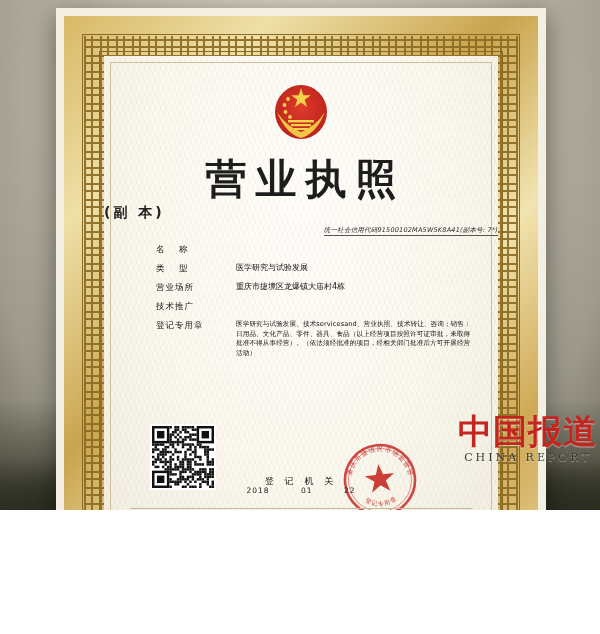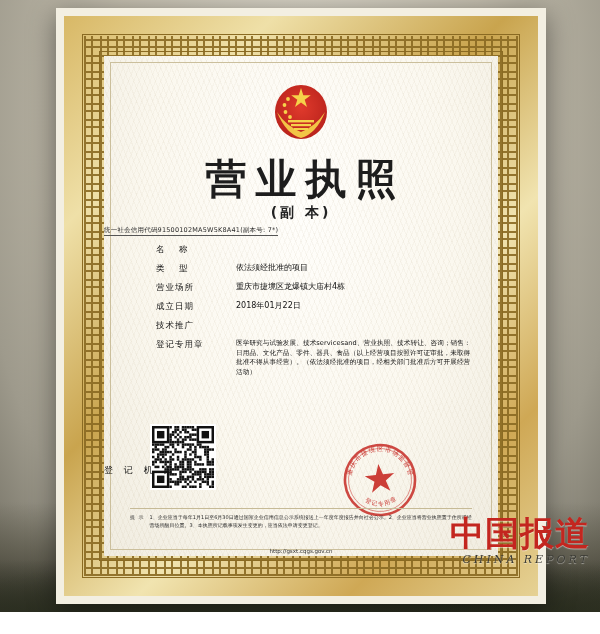--- a/index.html
+++ b/index.html
@@ -10,21 +10,21 @@
   body {
     width: 600px;
     height: 634px;
     font-family: "DejaVu Sans", "Liberation Sans", sans-serif;
     overflow: hidden;
   }
 
   #page {
     position: relative;
     width: 600px;
-    height: 612px;
+    height: 510px;
     background: #fca5a5;
     overflow: hidden;
   }
 
   
   .backdrop {
     position: absolute;
     inset: 0;
     background:
       radial-gradient(ellipse at 50% 18%, #dedacd 0%, #c4beae 45%, #9e9a8c 78%, #6d6a5e 100%);
@@ -151,35 +151,36 @@
     font-size: 41px;
     font-weight: bold;
     letter-spacing: 9px;
     color: #1d1d1d;
     text-indent: 9px;
   }
   .subtitle {
     position: absolute;
     left: 0; right: 0;
     top: 148px;
-    text-align: center;
+    text-align: left;
     font-size: 14px;
     font-weight: bold;
     letter-spacing: 3px;
     color: #222;
   }
 
   .code-line {
     position: absolute;
     left: 0; right: 0;
     top: 170px;
-    text-align: left;
+    text-align: right;
     font-size: 6.5px;
     color: #2a2a2a;
     letter-spacing: 0.2px;
+    font-style: italic;
   }
   .code-line .u { border-bottom: 1px solid #555; padding-bottom: 1px; }
 
   
   .fields {
     position: absolute;
     left: 52px;
     top: 188px;
     right: 24px;
   }
@@ -226,22 +227,22 @@
   .qr canvas, .qr .qr-grid {
     width: 62px;
     height: 62px;
     display: block;
   }
 
   
   .reg-auth {
     position: absolute;
     left: 0; right: 0;
-    top: 408px;
-    text-align: left;
+    top: 419px;
+    text-align: center;
     font-size: 9px;
     letter-spacing: 4px;
     color: #111;
   }
   .seal {
     position: absolute;
     left: 50%;
     margin-left: 40px;
     top: 385px;
     width: 78px;
@@ -287,42 +288,41 @@
     left: 0; right: 0;
     top: 492px;
     text-align: center;
     font-size: 5.5px;
     color: #333;
   }
 
   
   .watermark {
     position: absolute;
-    right: 10px;
+    right: 2px;
     bottom: 46px;
-    text-align: right;
+    text-align: center;
     pointer-events: none;
   }
   .wm-cn {
     font-family: "DejaVu Serif", "Liberation Serif", serif;
     font-size: 34px;
     font-weight: bold;
     color: #c3261f;
     letter-spacing: 1px;
     text-shadow: 0 1px 1px rgba(255,255,255,0.5);
     line-height: 1;
   }
   .wm-en {
     margin-top: 3px;
     font-family: "DejaVu Serif", "Liberation Serif", serif;
     font-size: 11px;
     letter-spacing: 3px;
     color: #3a3a34;
     text-shadow: 0 1px 1px rgba(255,255,255,0.5);
-    font-style: italic;
   }
 </style>
 </head>
 <body>
 
 <div id="page">
 
   <div class="backdrop"></div>
   <div class="backdrop-bottom"></div>
   <div class="backdrop-grass"></div>
@@ -365,29 +365,25 @@
         <div class="code-line">
           <span class="u">统一社会信用代码91500102MA5W5K8A41(副本号: 7*)</span>
         </div>
 
         <div class="fields">
           <div class="field-row">
             <div class="field-label">名　称</div>
           </div>
           <div class="field-row">
             <div class="field-label">类　型</div>
-            <div class="field-value">依法须经批准的项目</div>
+            <div class="field-value">医学研究与试验发展</div>
           </div>
           <div class="field-row">
             <div class="field-label tight">营业场所</div>
             <div class="field-value">重庆市捷境区龙爆镇大庙村4栋</div>
-          </div>
-          <div class="field-row">
-            <div class="field-label tight">成立日期</div>
-            <div class="field-value">2018年01月22日</div>
           </div>
           <div class="field-row">
             <div class="field-label tight">技术推广</div>
             <div class="field-value"></div>
           </div>
           <div class="field-row">
             <div class="field-label tight">登记专用章</div>
             <div class="field-value scope">医学研究与试验发展、技术servicesand、营业执照、技术转让、咨询；销售：日用品、文化产品、零件、器具、食品（以上经营项目按照许可证审批，未取得批准不得从事经营）。（依法须经批准的项目，经相关部门批准后方可开展经营活动）</div>
           </div>
         </div>
@@ -679,20 +675,25 @@
             <text font-size="6.4" fill="#c62a24" opacity="0.9" letter-spacing="1.2">
               <textPath href="#sealTop" startOffset="8%">重庆市捷境区市场监督管理局</textPath>
             </text>
             <path id="sealBottom" d="M 14,46 A 26,26 0 0 0 64,46" fill="none"></path>
             <text font-size="6" fill="#c62a24" opacity="0.9" letter-spacing="1">
               <textPath href="#sealBottom" startOffset="22%">登记专用章</textPath>
             </text>
           </svg>
         </div>
 
+        <div class="reg-date">
+          <span>2018</span>
+          <span>01</span>
+          <span>22</span>
+        </div>
 
         <div class="fineprint">
           <div class="fp-tag">提 示</div>
           <div class="fp-body">1、企业应当于每年1月1日至6月30日通过国家企业信用信息公示系统报送上一年度年度报告并向社会公示。2、企业应当将营业执照置于住所或经营场所醒目位置。3、本执照所记载事项发生变更的，应当依法申请变更登记。</div>
         </div>
 
         <div class="url-row">http://gsxt.cqgs.gov.cn</div>
 
       </div>
     </div>

